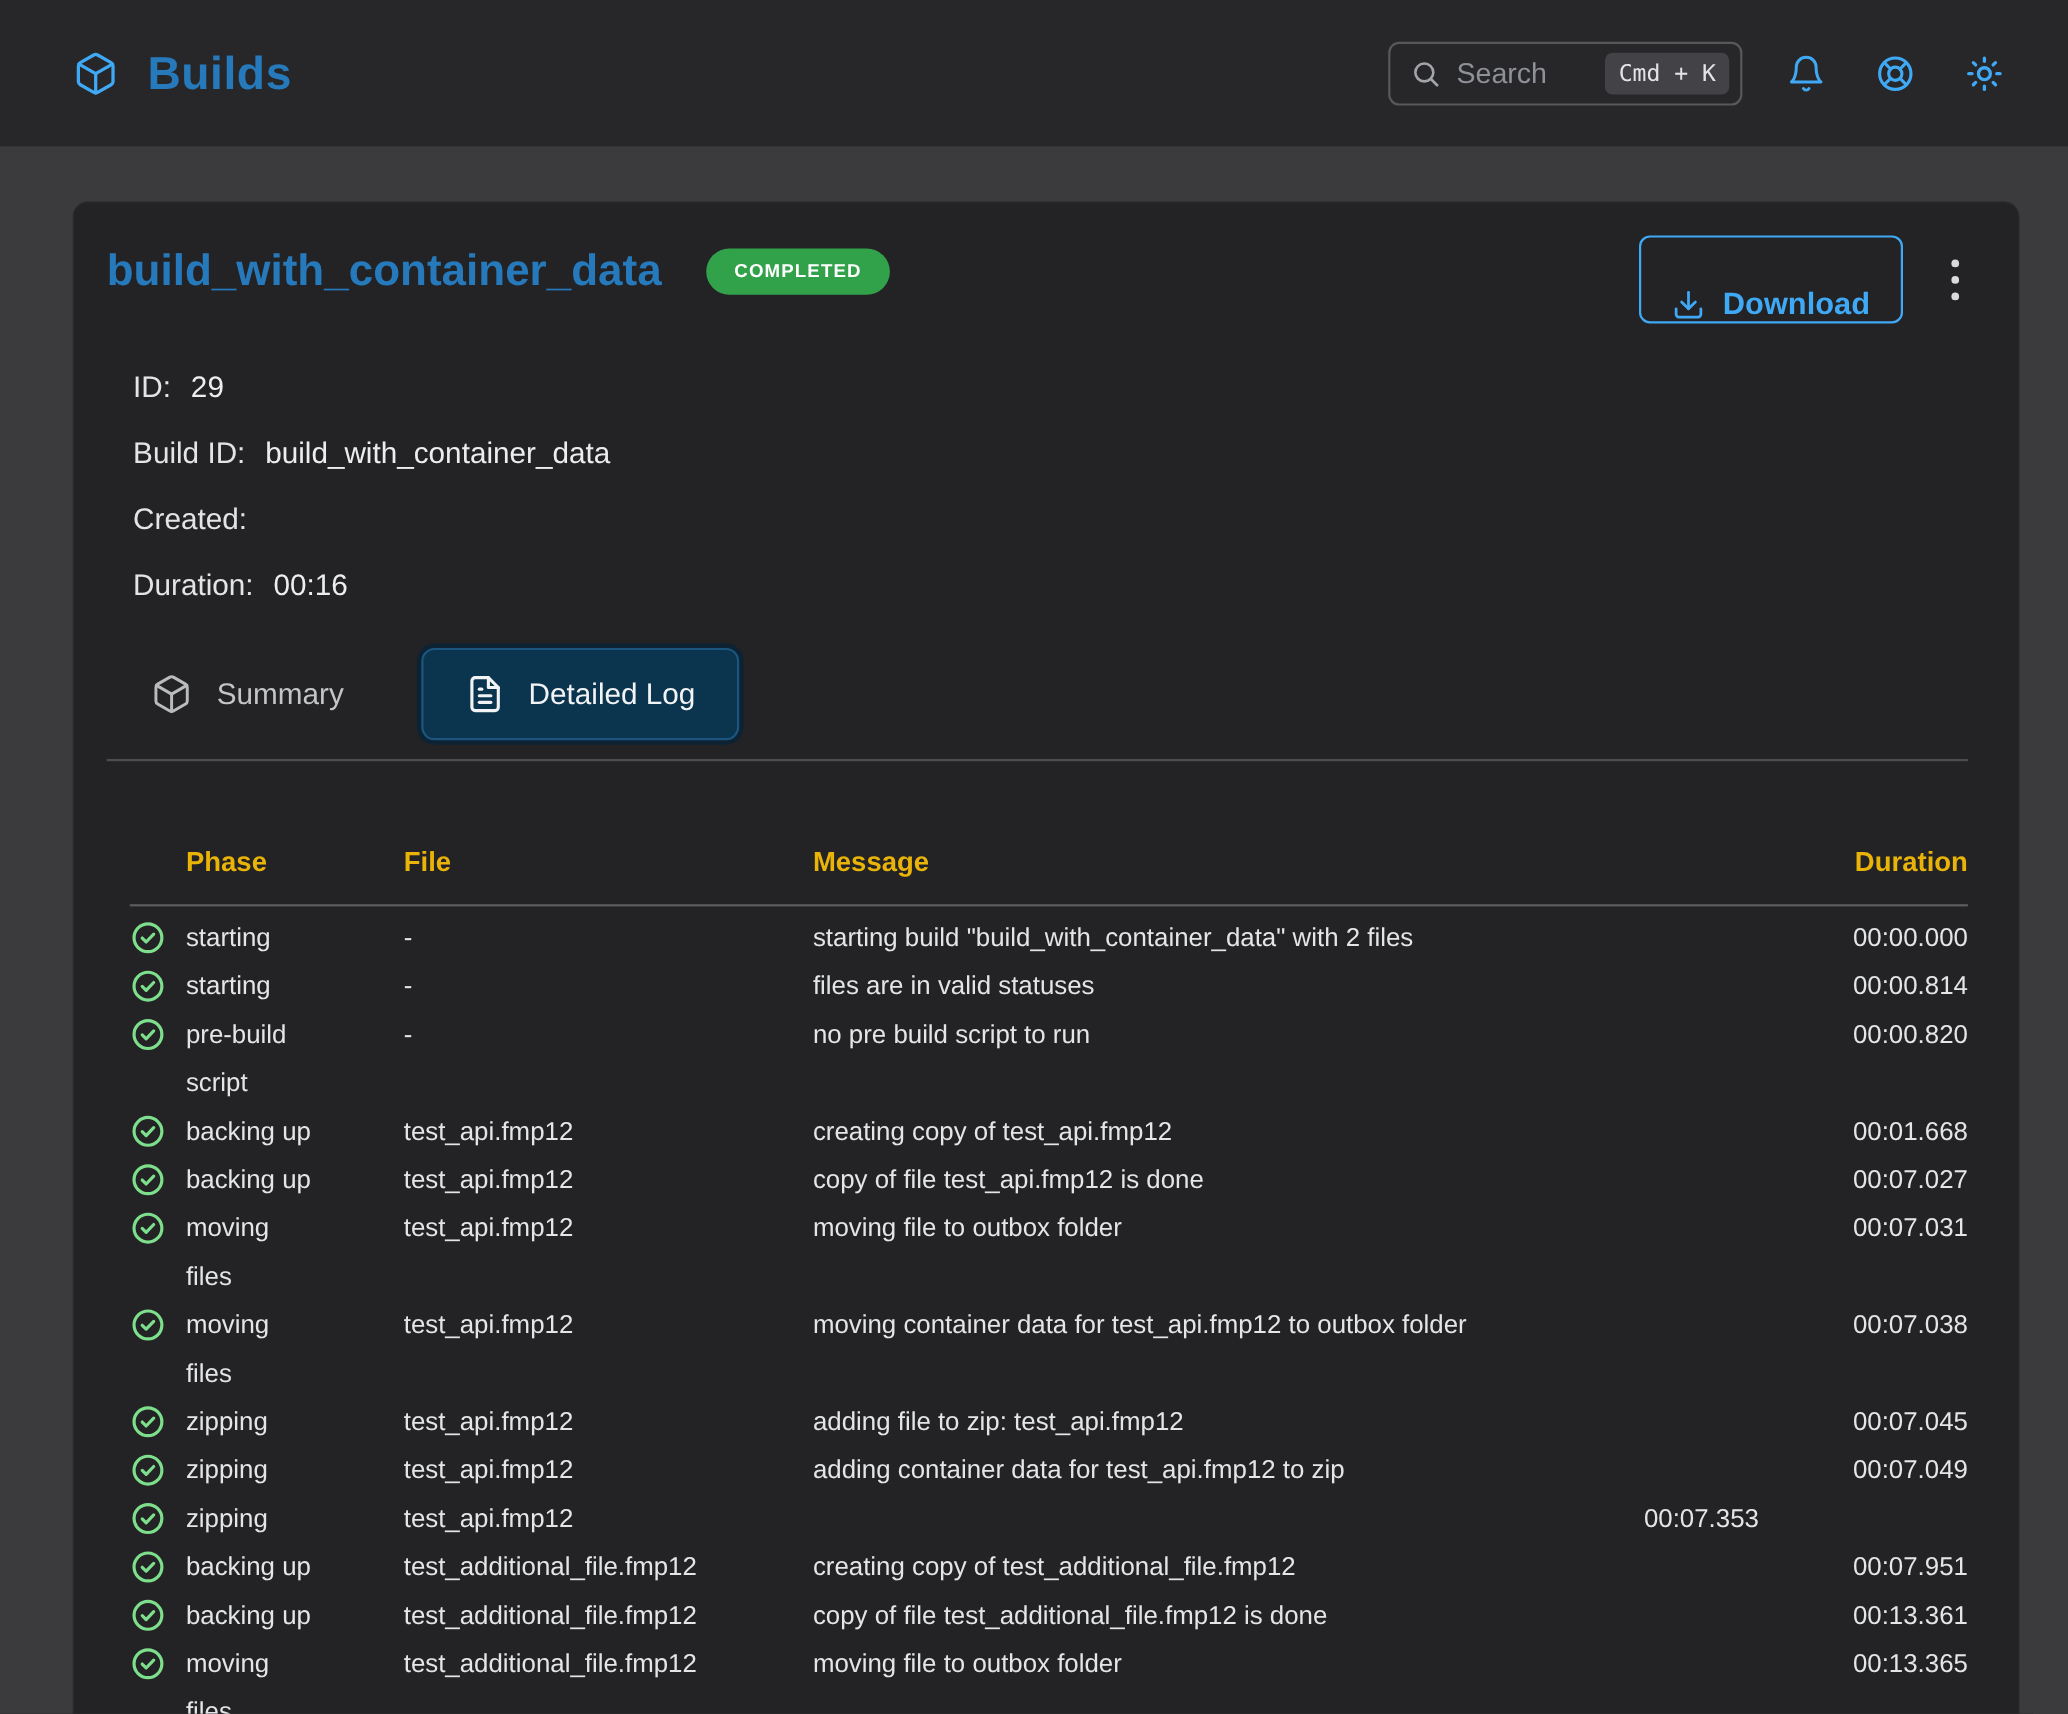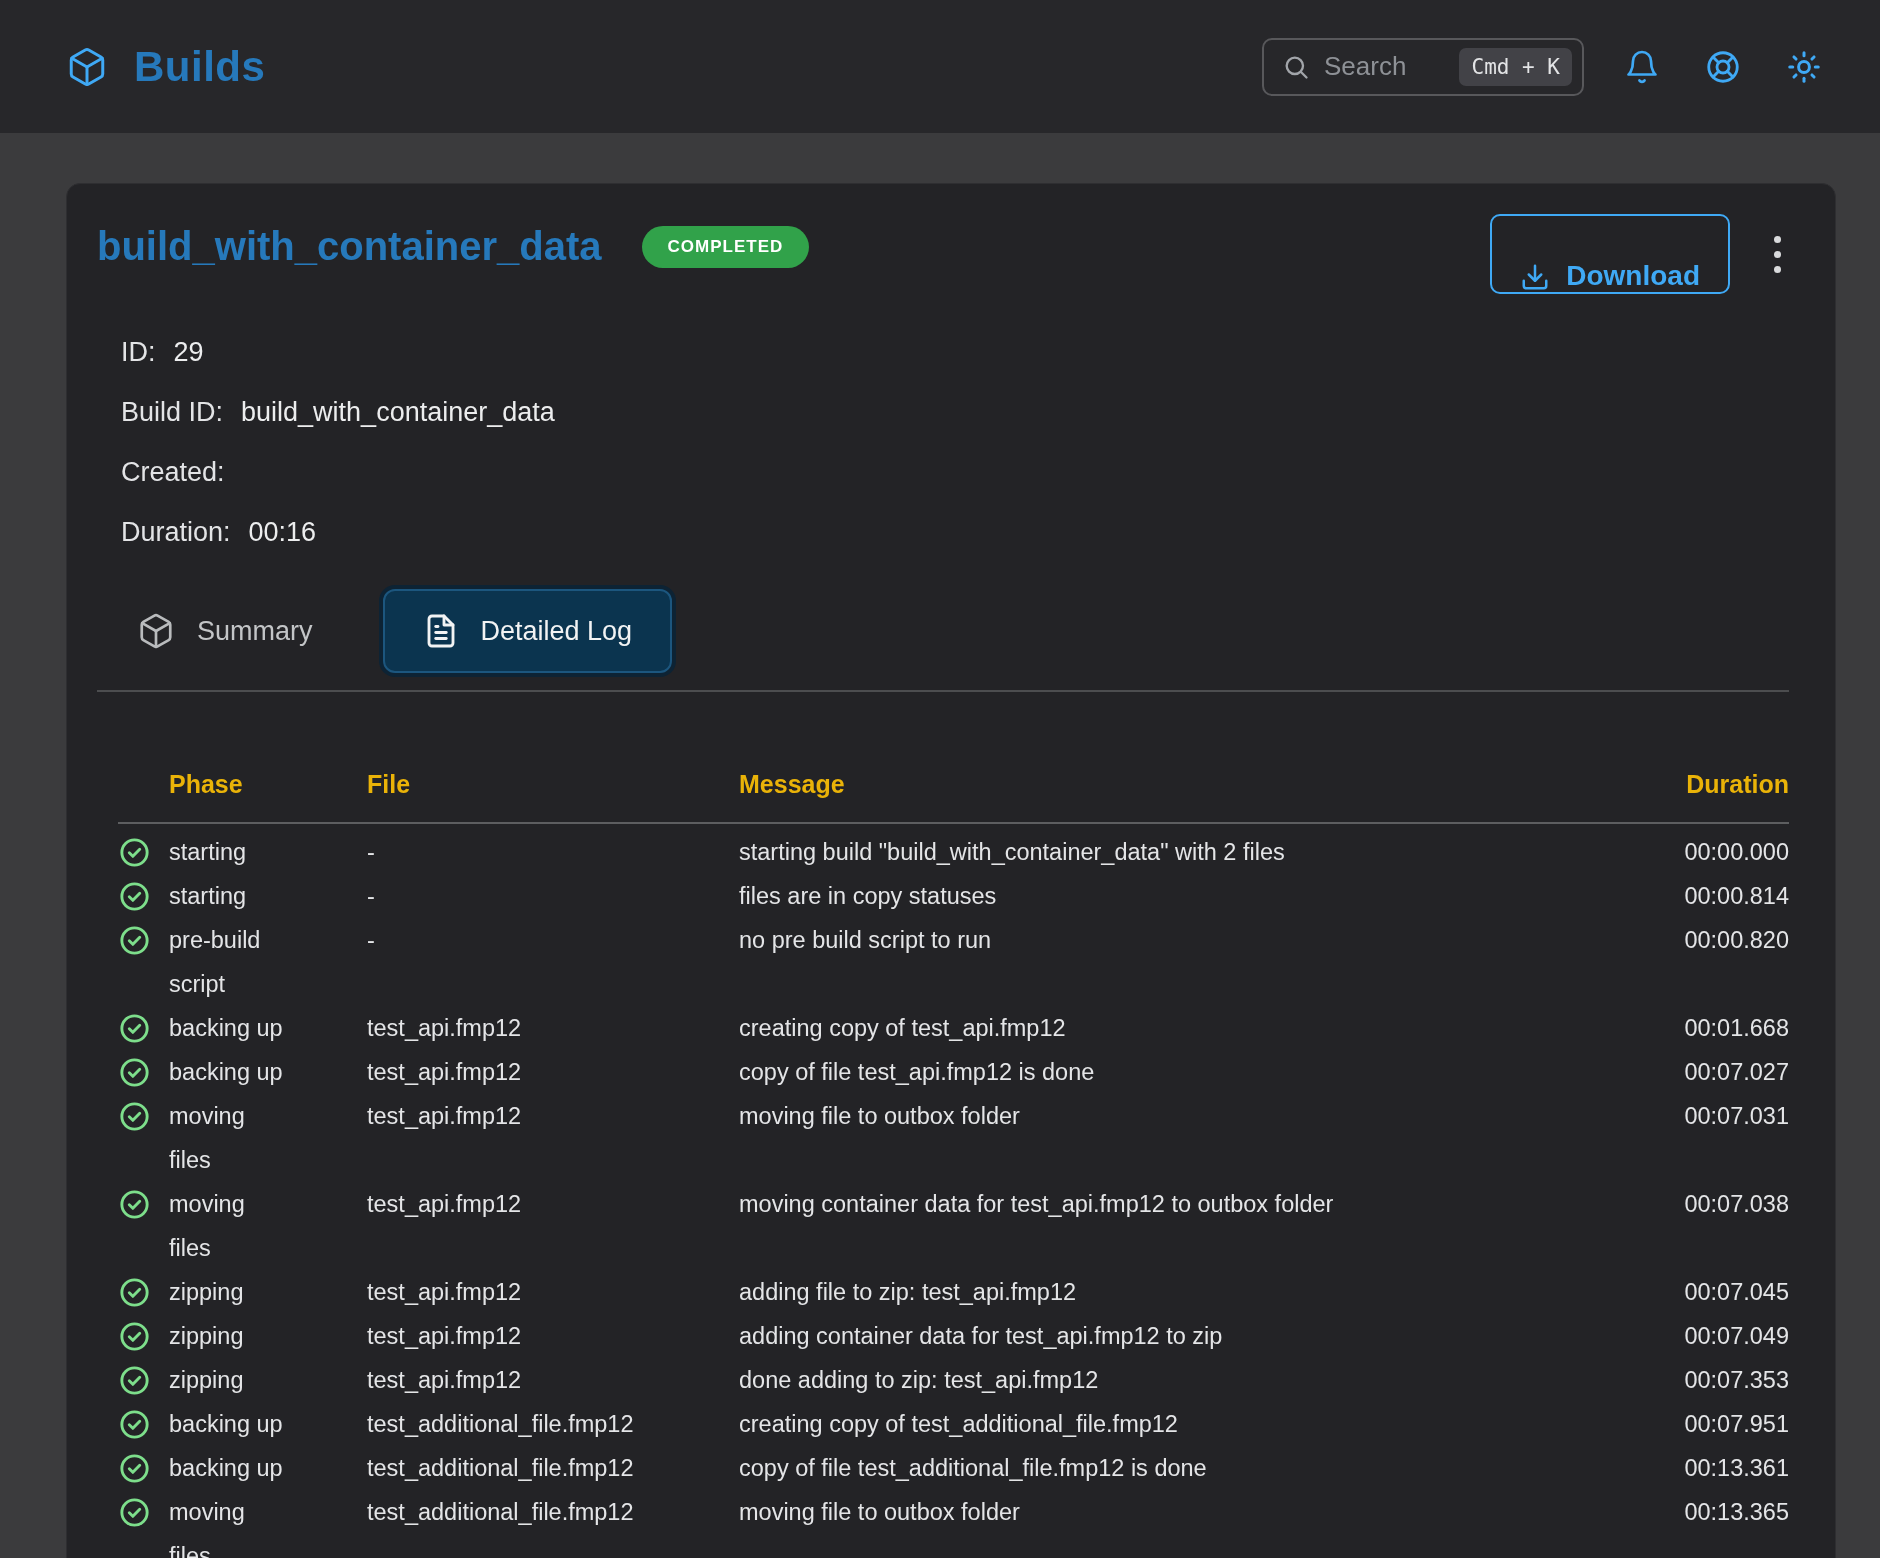--- a/index.html
+++ b/index.html
@@ -306,21 +306,21 @@
 
   <div class="log-grid-row">
     <span class="status-cell">
       <svg width="33" height="33" viewBox="0 0 24 24" fill="none" stroke="currentColor" stroke-width="2.1" stroke-linecap="round" stroke-linejoin="round">
         <circle cx="12" cy="12" r="9.2"></circle>
         <polyline points="8.2 12.2 10.8 14.8 15.8 9.6"></polyline>
       </svg>
     </span>
     <span class="cell-phase">starting</span>
     <span class="cell-file">-</span>
-    <span class="cell-message">files are in copy statuses</span>
+    <span class="cell-message">files are in valid statuses</span>
     <span class="cell-duration">00:00.814</span>
   </div>
 
   <div class="log-grid-row">
     <span class="status-cell">
       <svg width="33" height="33" viewBox="0 0 24 24" fill="none" stroke="currentColor" stroke-width="2.1" stroke-linecap="round" stroke-linejoin="round">
         <circle cx="12" cy="12" r="9.2"></circle>
         <polyline points="8.2 12.2 10.8 14.8 15.8 9.6"></polyline>
       </svg>
     </span>
@@ -410,21 +410,20 @@
 
   <div class="log-grid-row">
     <span class="status-cell">
       <svg width="33" height="33" viewBox="0 0 24 24" fill="none" stroke="currentColor" stroke-width="2.1" stroke-linecap="round" stroke-linejoin="round">
         <circle cx="12" cy="12" r="9.2"></circle>
         <polyline points="8.2 12.2 10.8 14.8 15.8 9.6"></polyline>
       </svg>
     </span>
     <span class="cell-phase">zipping</span>
     <span class="cell-file">test_api.fmp12</span>
-    <span class="cell-message">done adding to zip: test_api.fmp12</span>
     <span class="cell-duration">00:07.353</span>
   </div>
 
   <div class="log-grid-row">
     <span class="status-cell">
       <svg width="33" height="33" viewBox="0 0 24 24" fill="none" stroke="currentColor" stroke-width="2.1" stroke-linecap="round" stroke-linejoin="round">
         <circle cx="12" cy="12" r="9.2"></circle>
         <polyline points="8.2 12.2 10.8 14.8 15.8 9.6"></polyline>
       </svg>
     </span>

